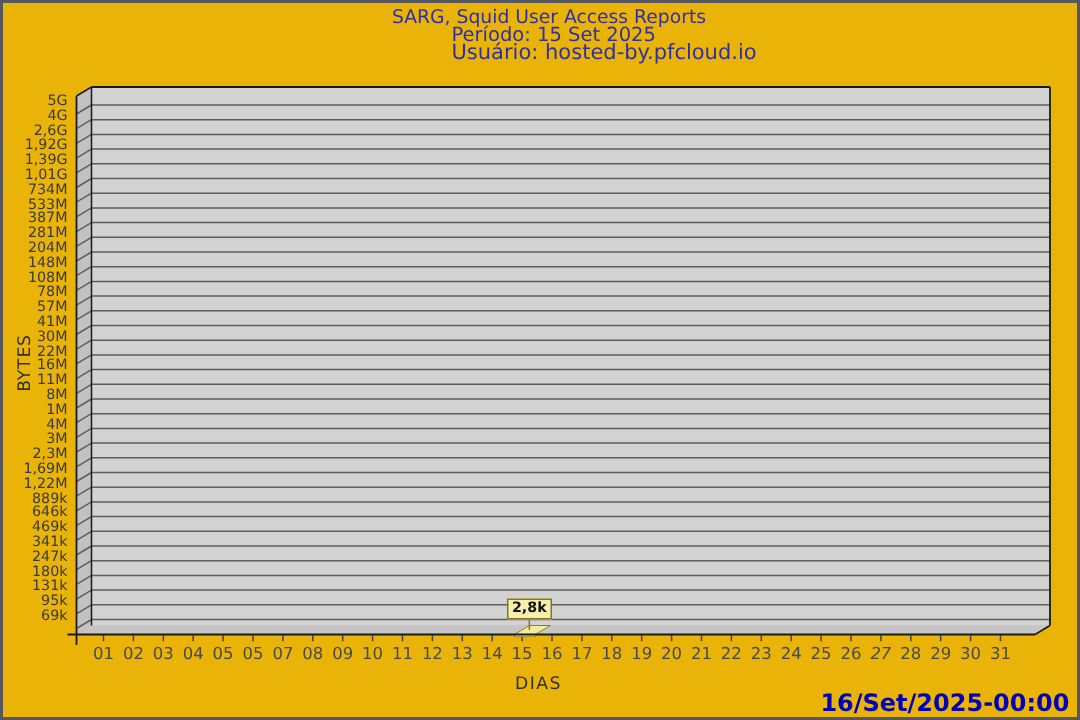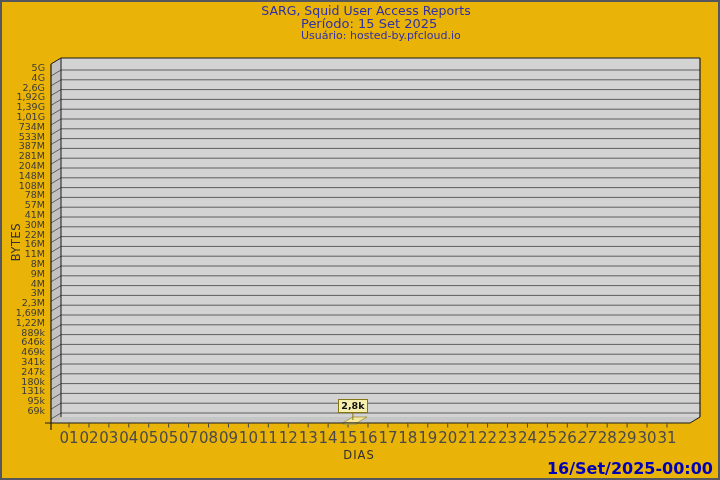--- a/index.html
+++ b/index.html
@@ -5,29 +5,29 @@
   html,body{margin:0;padding:0;}
   #root{
     position:relative;width:720px;height:480px;box-sizing:border-box;
     background:#eab308;box-shadow:inset 0 0 0 2px #56565e;
     font-family:"DejaVu Sans",sans-serif;overflow:hidden;
   }
   #chart{position:absolute;left:0;top:0;}
   .t1{position:absolute;left:0;top:4px;width:100%;box-sizing:border-box;padding-left:12px;
       text-align:center;font-size:12.5px;line-height:13px;color:#3030a6;}
   .t2{position:absolute;left:301px;top:17px;font-size:13px;line-height:13px;color:#3030a6;}
-  .t3{position:absolute;left:301px;top:29px;font-size:11px;line-height:13px;color:#3030a6;}
+  .t3{position:absolute;left:301px;top:29px;font-size:14px;line-height:13px;color:#3030a6;}
   .ylab{position:absolute;left:-14px;top:235px;width:60px;height:14px;text-align:center;
         transform:rotate(-90deg);font-size:11.5px;letter-spacing:.5px;color:#303030;}
   .xlab{position:absolute;left:334px;top:448px;width:50px;text-align:center;
         font-size:11.5px;letter-spacing:1px;color:#303030;}
   #yticks{position:absolute;left:0;top:0;width:45px;height:480px;}
   .ytick{position:absolute;right:0;font-size:9.5px;line-height:10px;color:#3a3a3a;white-space:nowrap;}
   #xticks{position:absolute;left:0;top:429px;width:720px;height:14px;}
-  .xtick{position:absolute;top:0;width:20px;text-align:center;font-size:15px;color:#4a4a4a;}
+  .xtick{position:absolute;top:0;width:20px;text-align:center;font-size:11px;color:#4a4a4a;}
   .ptlabel{position:absolute;top:399px;width:28px;height:12px;line-height:12px;text-align:center;
            font-size:9.5px;font-weight:bold;color:#111;background:#f7efad;border:1px solid #867616;}
   .stamp{position:absolute;right:7px;top:459px;font-size:16px;font-weight:bold;color:#0000b4;}
 </style>
 </head>
 <body>
 
 <div id="root">
   <div class="t1">SARG, Squid User Access Reports</div>
   <div class="t2">Período: 15 Set 2025</div>
@@ -170,21 +170,21 @@
       <div class="ytick" style="top: 170.8px;">148M</div>
       <div class="ytick" style="top: 180.6px;">108M</div>
       <div class="ytick" style="top: 190.4px;">78M</div>
       <div class="ytick" style="top: 200.2px;">57M</div>
       <div class="ytick" style="top: 210px;">41M</div>
       <div class="ytick" style="top: 219.8px;">30M</div>
       <div class="ytick" style="top: 229.6px;">22M</div>
       <div class="ytick" style="top: 239.4px;">16M</div>
       <div class="ytick" style="top: 249.2px;">11M</div>
       <div class="ytick" style="top: 259px;">8M</div>
-      <div class="ytick" style="top: 268.8px;">9M</div>
+      <div class="ytick" style="top: 268.8px;">1M</div>
       <div class="ytick" style="top: 278.6px;">4M</div>
       <div class="ytick" style="top: 288.4px;">3M</div>
       <div class="ytick" style="top: 298.2px;">2,3M</div>
       <div class="ytick" style="top: 308px;">1,69M</div>
       <div class="ytick" style="top: 317.8px;">1,22M</div>
       <div class="ytick" style="top: 327.6px;">889k</div>
       <div class="ytick" style="top: 337.4px;">646k</div>
       <div class="ytick" style="top: 347.2px;">469k</div>
       <div class="ytick" style="top: 357px;">341k</div>
       <div class="ytick" style="top: 366.8px;">247k</div>

